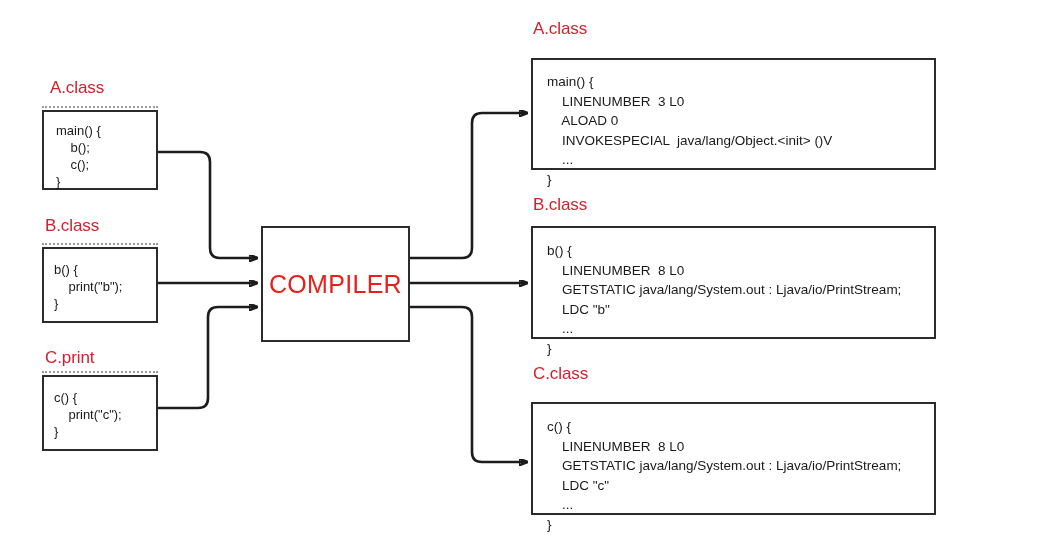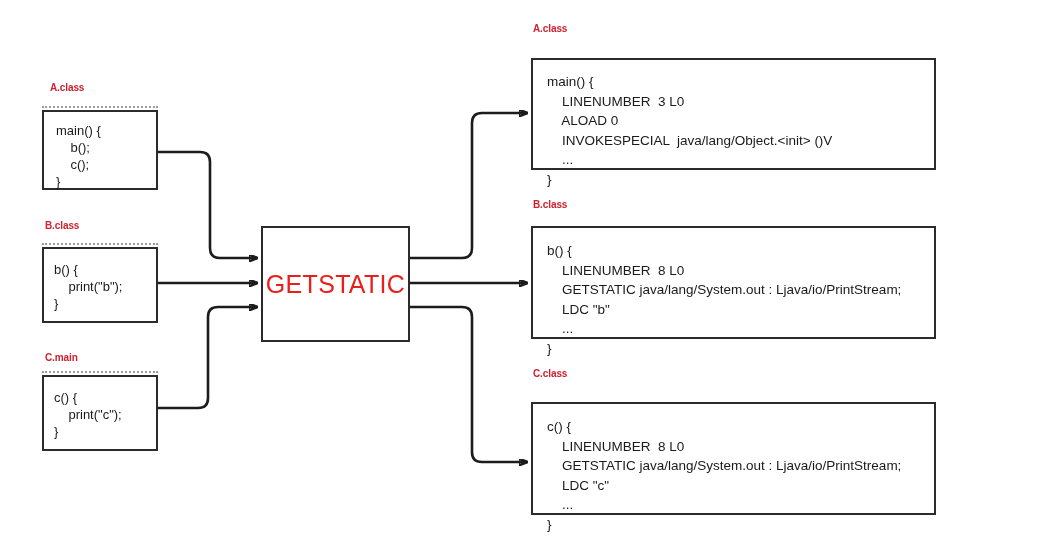--- a/index.html
+++ b/index.html
@@ -13,22 +13,22 @@
   #canvas {
     position: relative;
     width: 1056px;
     height: 537px;
     background: #ffffff;
     overflow: hidden;
   }
   .label {
     position: absolute;
     color: #d1202f;
-    font-weight: bold;
-    font-size: 10px;
+    font-weight: normal;
+    font-size: 17px;
     letter-spacing: -0.1px;
     white-space: nowrap;
     line-height: 14px;
   }
   .codebox {
     position: absolute;
     border: 2px solid #2b2b2b;
     background: #ffffff;
     box-sizing: border-box;
   }
@@ -117,30 +117,30 @@
   </div>
 
   <div class="label" style="left:45px; top:219px;">B.class</div>
   <div class="dotted-strip" style="left:42px; top:243px; width:116px;"></div>
   <div class="codebox" style="left:42px; top:247px; width:116px; height:76px;">
     <div class="code" style="left:10px; top:12px;">b() {
     print("b");
 }</div>
   </div>
 
-  <div class="label" style="left:45px; top:351px;">C.main</div>
+  <div class="label" style="left:45px; top:351px;">C.print</div>
   <div class="dotted-strip" style="left:42px; top:371px; width:116px;"></div>
   <div class="codebox" style="left:42px; top:375px; width:116px; height:76px;">
     <div class="code" style="left:10px; top:12px;">c() {
     print("c");
 }</div>
   </div>
 
   <div class="compiler-box" style="left:261px; top:226px; width:149px; height:116px;">
-    <span class="compiler-text">GETSTATIC</span>
+    <span class="compiler-text">COMPILER</span>
   </div>
 
   <div class="label" style="left:533px; top:22px;">A.class</div>
   <div class="codebox" style="left:531px; top:58px; width:405px; height:112px;">
     <div class="code big" style="left:14px; top:12px;">main() {
     LINENUMBER  3 L0
     ALOAD 0
     INVOKESPECIAL  java/lang/Object.&lt;init&gt; ()V
     ...
 }</div>

